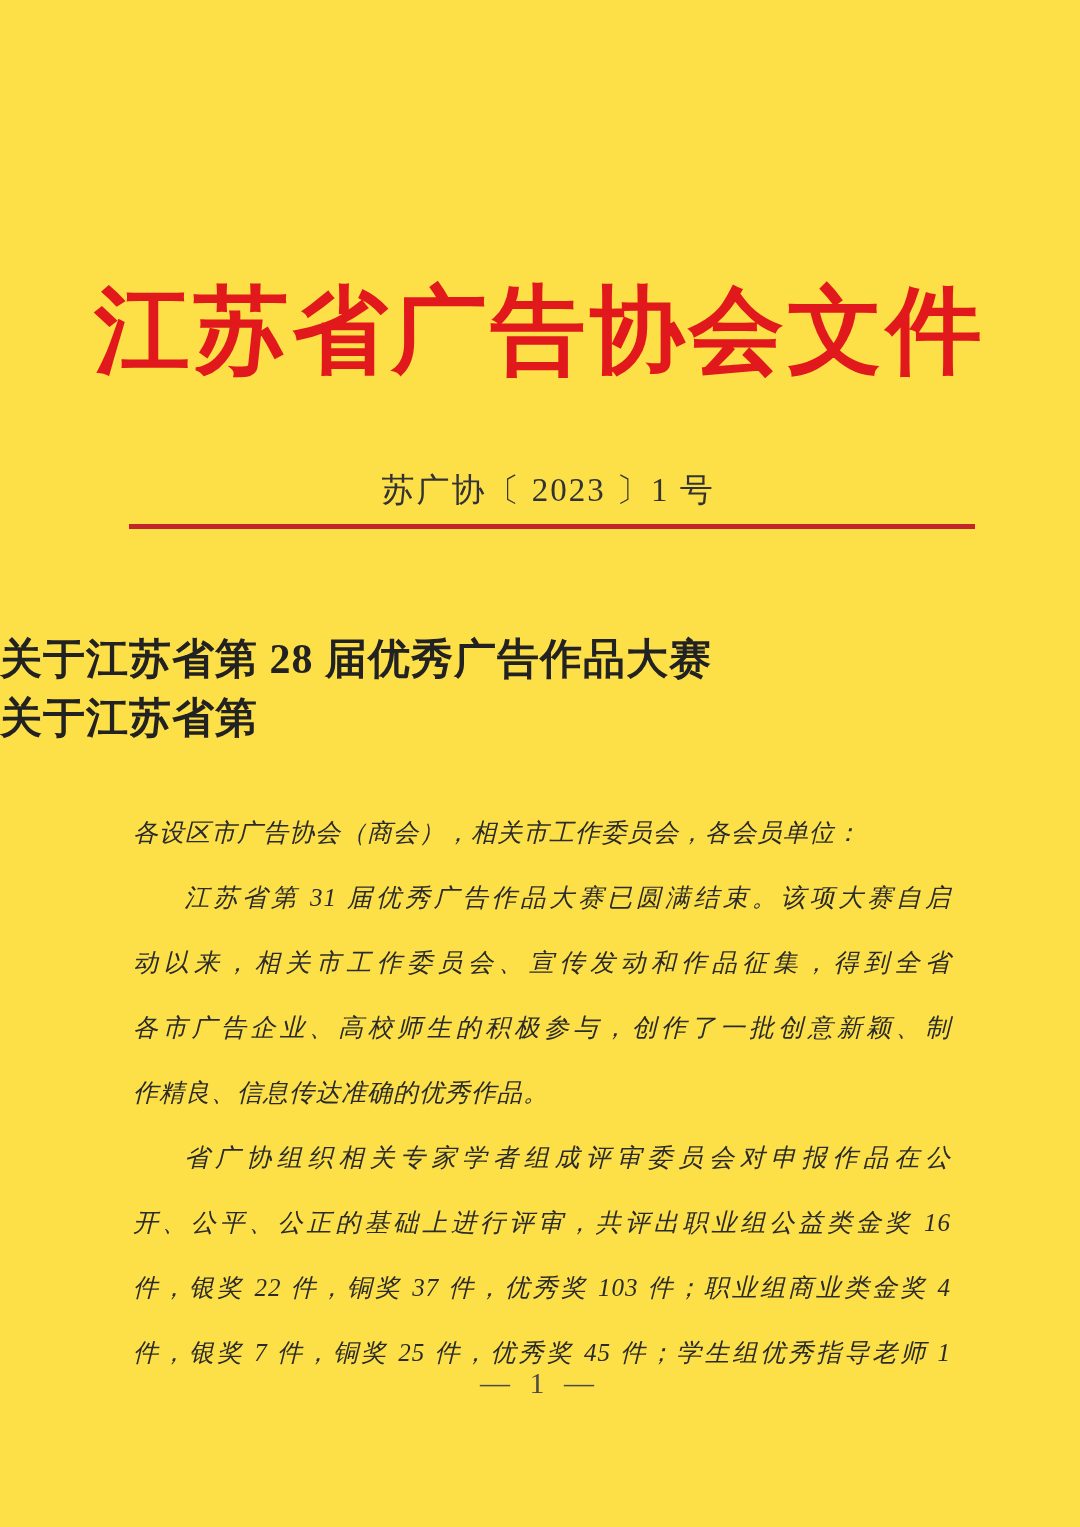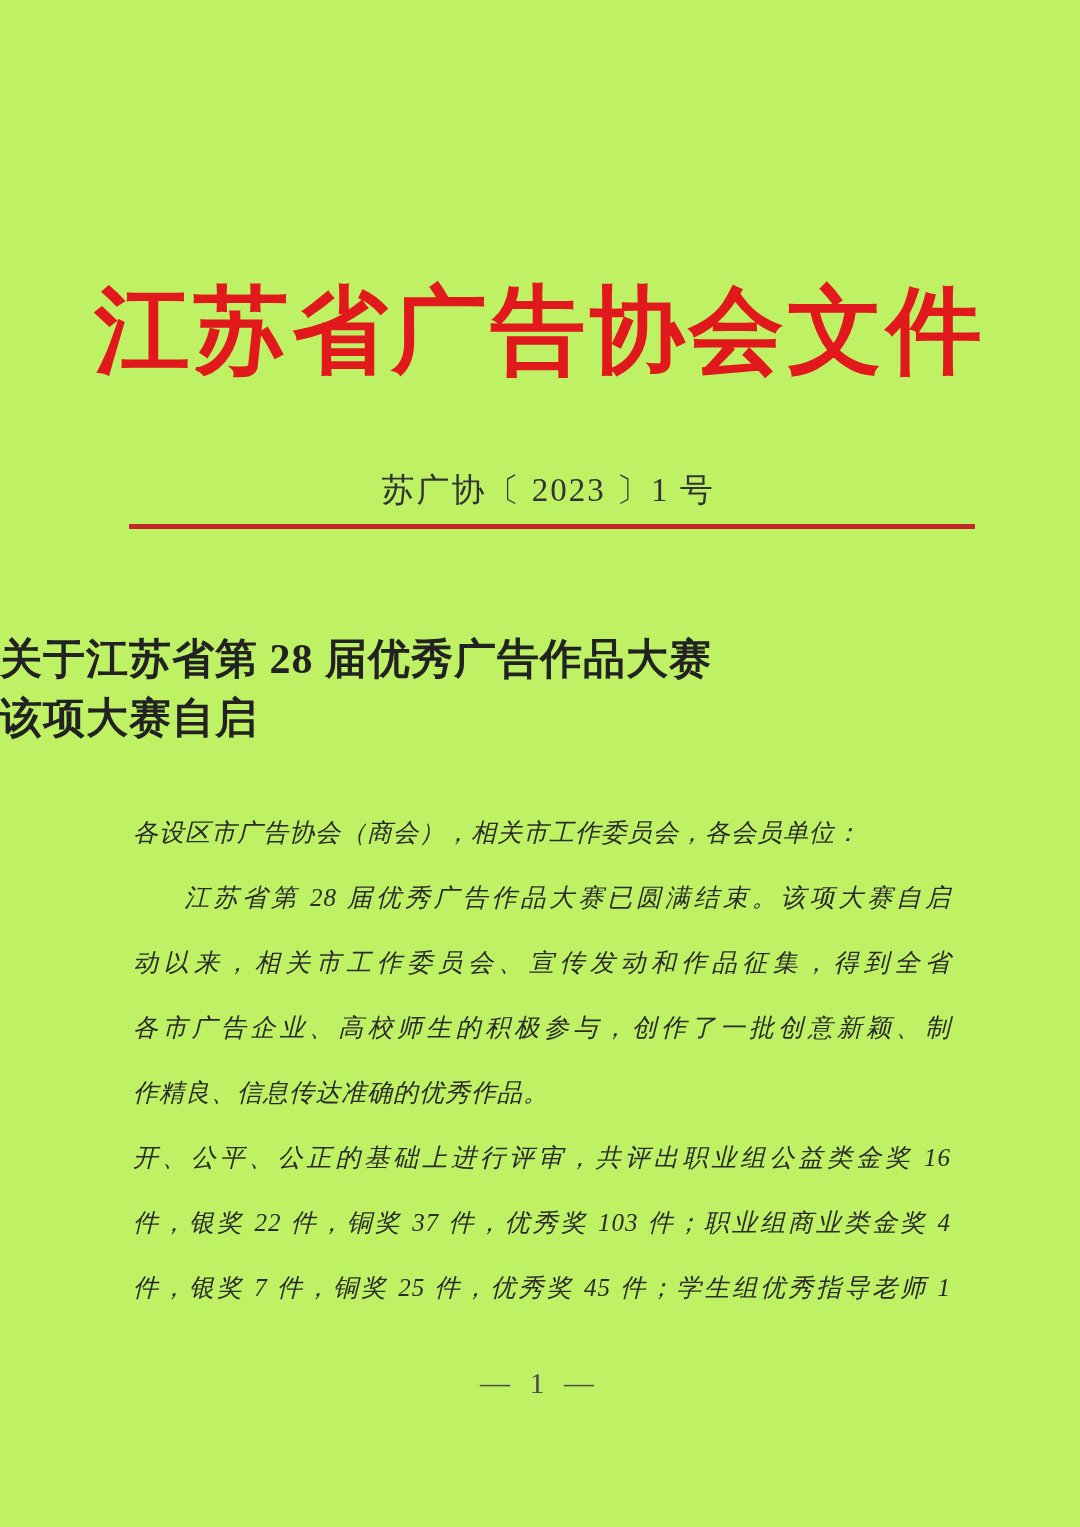--- a/index.html
+++ b/index.html
@@ -4,21 +4,21 @@
 <style>
   html, body {
     margin: 0;
     padding: 0;
     background: #ffffff;
   }
   .page {
     position: relative;
     width: 1080px;
     height: 1527px;
-    background: #bef264;
+    background: #fde047;
     overflow: hidden;
     font-family: "Liberation Serif", "DejaVu Serif", serif;
     color: #2b2b2b;
   }
   .letterhead {
     position: absolute;
     top: 262px;
     left: 0;
     width: 100%;
     text-align: center;
@@ -104,29 +104,30 @@
 <div class="page">
 
   <h1 class="letterhead">江苏省广告协会文件</h1>
 
   <div class="doc-number">苏广协〔 2023 〕1 号</div>
 
   <div class="red-divider"></div>
 
   <div class="notice-title">
     <div>关于江苏省第 28 届优秀广告作品大赛</div>
-    <div>该项大赛自启</div>
+    <div>关于江苏省第</div>
   </div>
 
   <div class="body-block">
     <div class="body-line">各设区市广告协会（商会），相关市工作委员会，各会员单位：</div>
-    <div class="body-line fill indent">江苏省第 28 届优秀广告作品大赛已圆满结束。该项大赛自启</div>
+    <div class="body-line fill indent">江苏省第 31 届优秀广告作品大赛已圆满结束。该项大赛自启</div>
     <div class="body-line fill">动以来，相关市工作委员会、宣传发动和作品征集，得到全省</div>
     <div class="body-line fill">各市广告企业、高校师生的积极参与，创作了一批创意新颖、制</div>
     <div class="body-line">作精良、信息传达准确的优秀作品。</div>
+    <div class="body-line fill indent">省广协组织相关专家学者组成评审委员会对申报作品在公</div>
     <div class="body-line fill">开、公平、公正的基础上进行评审，共评出职业组公益类金奖 16</div>
     <div class="body-line fill">件，银奖 22 件，铜奖 37 件，优秀奖 103 件；职业组商业类金奖 4</div>
     <div class="body-line fill">件，银奖 7 件，铜奖 25 件，优秀奖 45 件；学生组优秀指导老师 1</div>
   </div>
 
   <div class="page-number">— 1 —</div>
 
 </div>
 
 </body></html>

